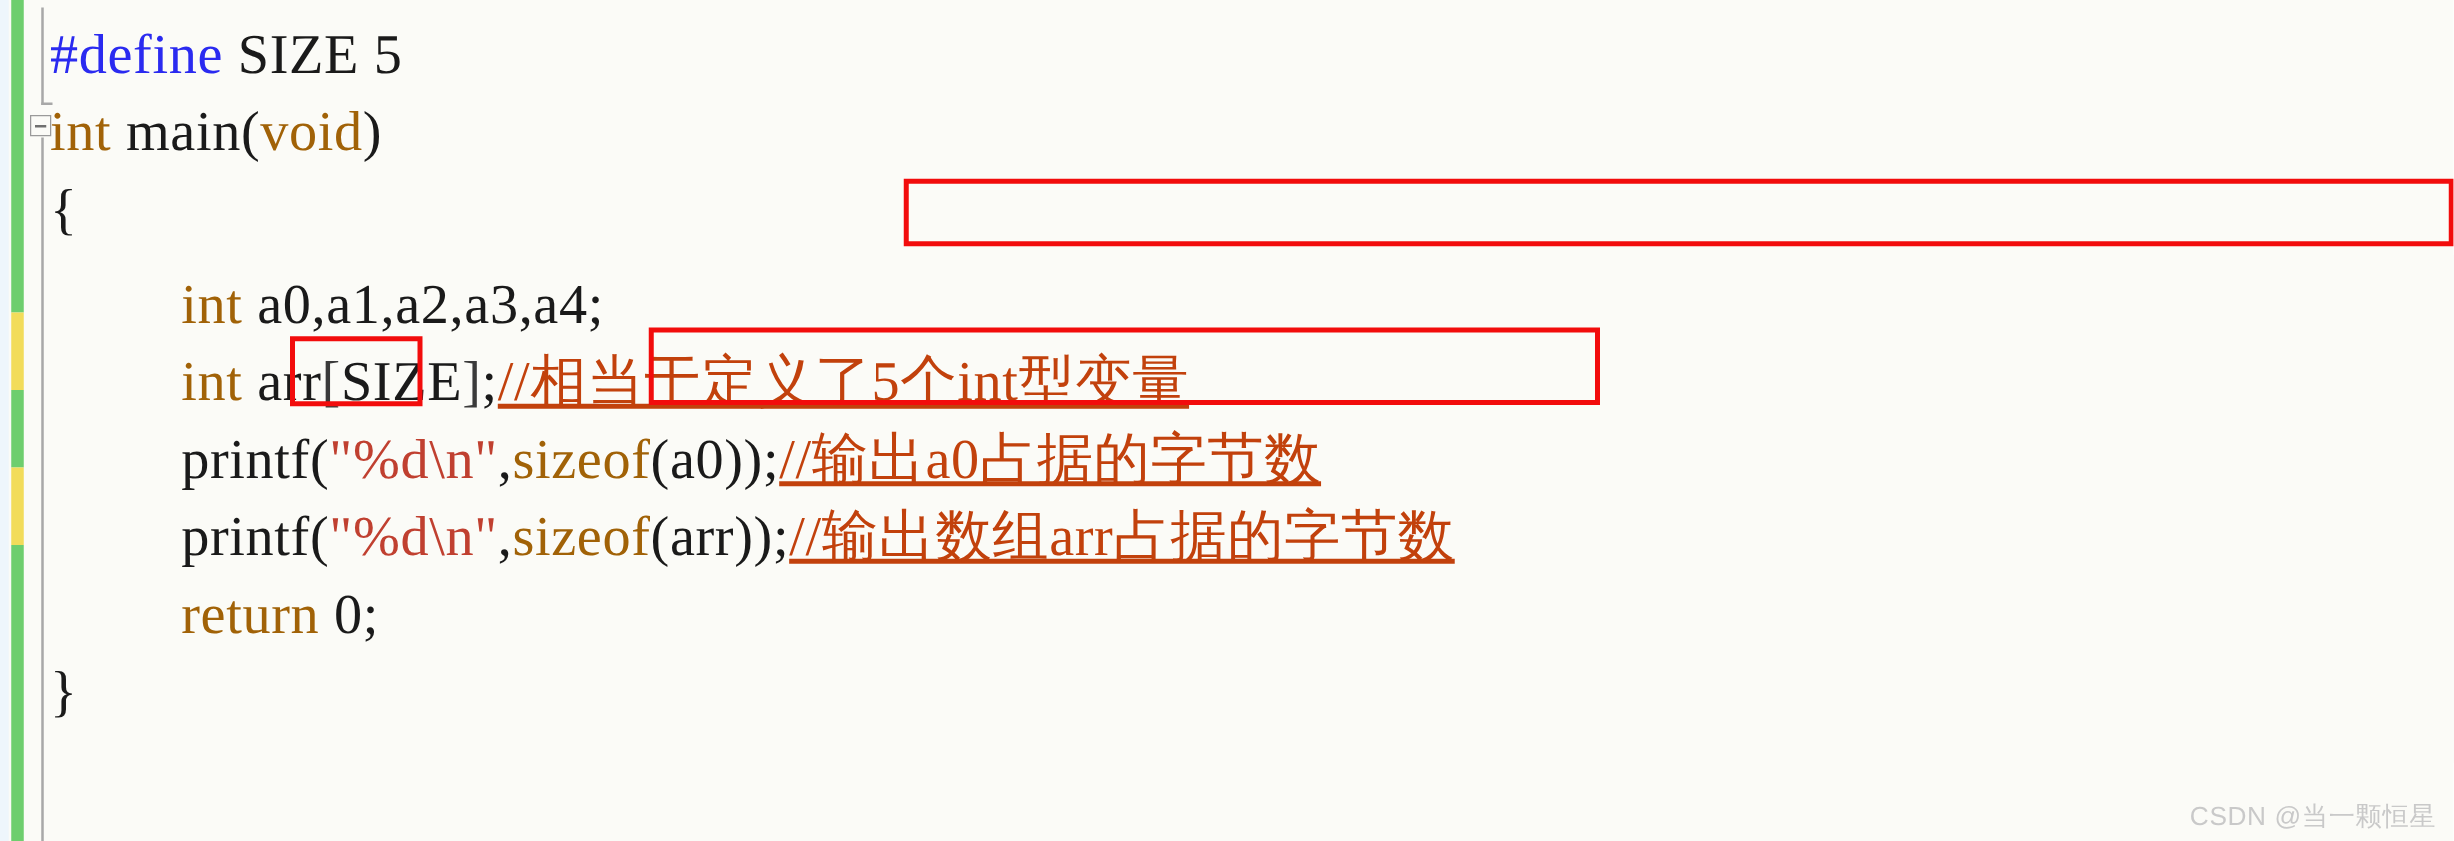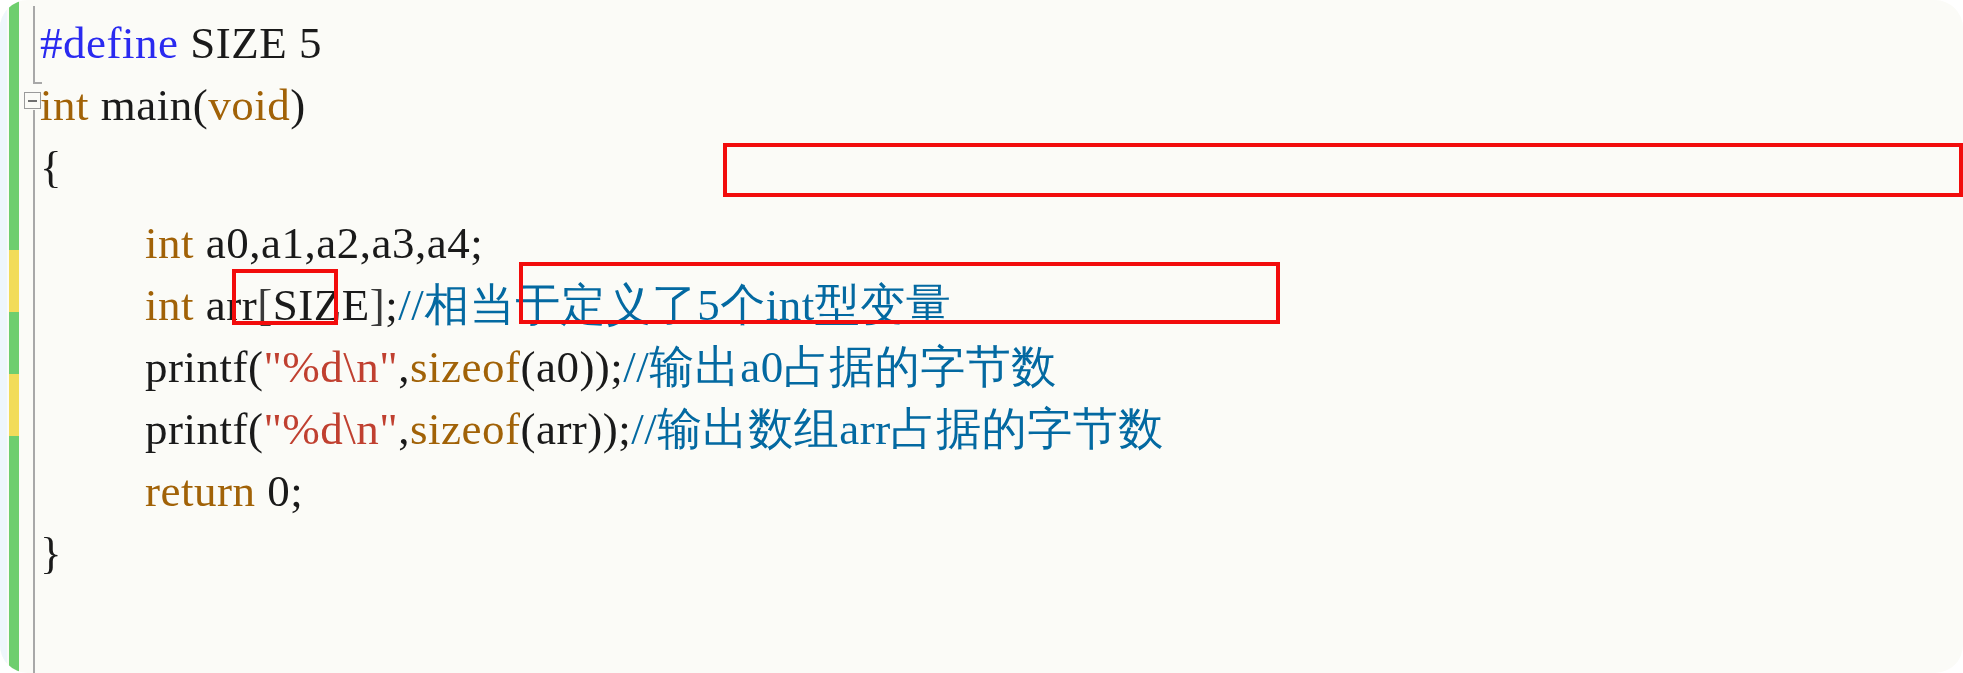--- a/index.html
+++ b/index.html
@@ -7,21 +7,20 @@
     padding: 0;
     background: #ffffff;
   }
   #screen {
     position: relative;
     width: 1963px;
     height: 673px;
     background: #fbfbf7;
     overflow: hidden;
     font-family: "Liberation Serif", "DejaVu Serif", serif;
-    border-radius: 28px;
   }
 
   
   .vcs-gutter {
     position: absolute;
     left: 0;
     top: 0;
     width: 22px;
     height: 673px;
     background: #fbfbf7;
@@ -99,21 +98,21 @@
     left: 0;
     width: 1900px;
     height: 62px;
   }
   .tok { display: inline; }
   .kw      { color: #a16207; }
   .pre     { color: #2a2af0; }
   .plain   { color: #1a1a1a; }
   .num     { color: #1a1a1a; }
   .str     { color: #c04030; }
-  .cmt     { color: #0369a1; }
+  .cmt     { color: #c2410c; text-decoration: underline; }
   .punct   { color: #1a1a1a; }
   .brk     { color: #3a3a3a; }
 
   
   .redbox {
     position: absolute;
     border: 4px solid #f20c0c;
     box-sizing: border-box;
     pointer-events: none;
   }
@@ -153,14 +152,15 @@
   </div>
 
   <div class="code" id="code-area"><div class="line" style="top: 12px; padding-left: 0px;"><span class="tok pre">#define</span><span class="tok plain"> SIZE </span><span class="tok num">5</span></div><div class="line" style="top: 74px; padding-left: 0px;"><span class="tok kw">int</span><span class="tok plain"> main</span><span class="tok punct">(</span><span class="tok kw">void</span><span class="tok punct">)</span></div><div class="line" style="top: 136px; padding-left: 0px;"><span class="tok punct">{</span></div><div class="line" style="top: 212px; padding-left: 105px;"><span class="tok kw">int</span><span class="tok plain"> a0,a1,a2,a3,a4</span><span class="tok punct">;</span></div><div class="line" style="top: 274px; padding-left: 105px;"><span class="tok kw">int </span><span class="tok plain">arr</span><span class="tok brk">[</span><span class="tok plain">SIZE</span><span class="tok brk">]</span><span class="tok punct">;</span><span class="tok cmt">//相当于定义了5个int型变量</span></div><div class="line" style="top: 336px; padding-left: 105px;"><span class="tok plain">printf</span><span class="tok punct">(</span><span class="tok str">"%d\n"</span><span class="tok punct">,</span><span class="tok kw">sizeof</span><span class="tok plain">(a0));</span><span class="tok cmt">//输出a0占据的字节数</span></div><div class="line" style="top: 398px; padding-left: 105px;"><span class="tok plain">printf</span><span class="tok punct">(</span><span class="tok str">"%d\n"</span><span class="tok punct">,</span><span class="tok kw">sizeof</span><span class="tok plain">(arr));</span><span class="tok cmt">//输出数组arr占据的字节数</span></div><div class="line" style="top: 460px; padding-left: 105px;"><span class="tok kw">return</span><span class="tok plain"> 0</span><span class="tok punct">;</span></div><div class="line" style="top: 522px; padding-left: 0px;"><span class="tok punct">}</span></div></div>
 
   <div id="annotation-layer">
       <div class="redbox" style="left: 723px; top: 143px; width: 1240px; height: 54px; border-color: rgb(242, 12, 12);"></div>
       <div class="redbox" style="left: 232px; top: 269px; width: 106px; height: 56px; border-color: rgb(242, 12, 12);"></div>
       <div class="redbox" style="left: 519px; top: 262px; width: 761px; height: 62px; border-color: rgb(242, 12, 12);"></div>
     </div>
 
+  <div class="watermark">CSDN @当一颗恒星</div>
 
 </div>
 
 </body></html>

